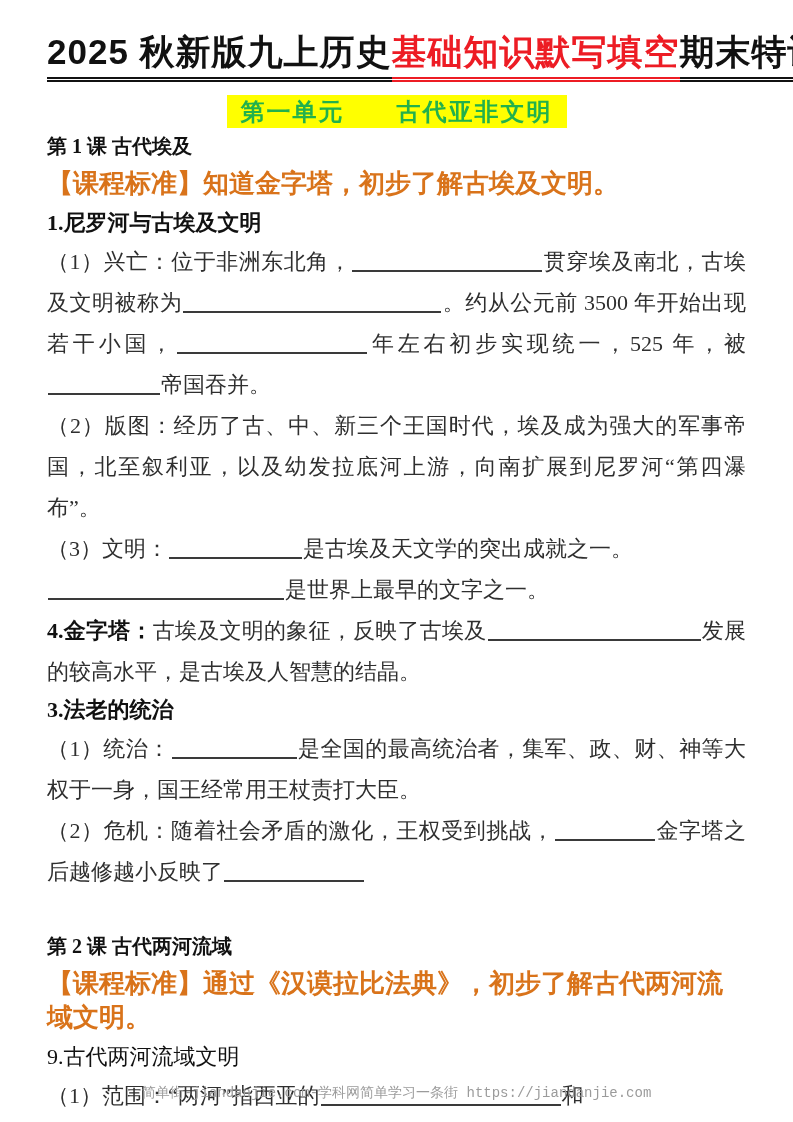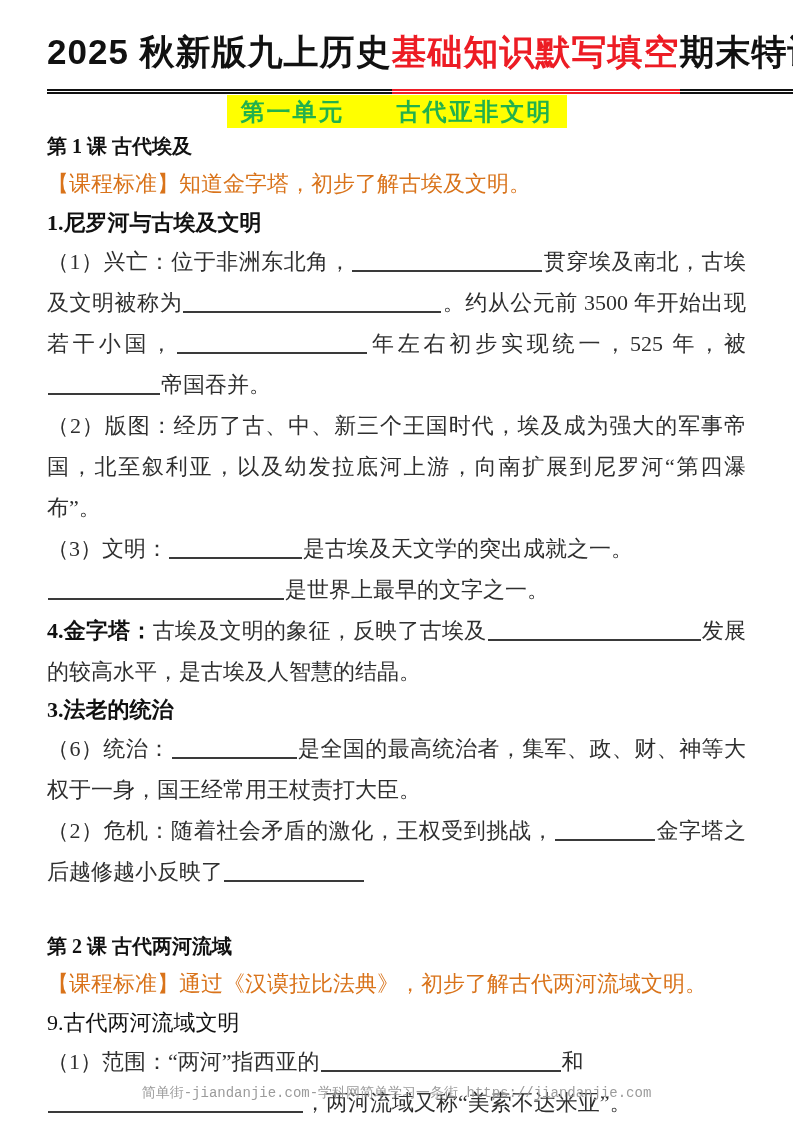--- a/index.html
+++ b/index.html
@@ -28,21 +28,21 @@
     font-size: 35px;
     font-weight: bold;
     letter-spacing: 1px;
     line-height: 1.25;
     color: #111111;
     margin-bottom: 10px;
     white-space: nowrap;
   }
   .doc-title .t-seg {
     border-bottom: 5px double currentColor;
-    padding-bottom: 18px;
+    padding-bottom: 6px;
     text-align: center;
   }
   .doc-title .t-red { color: var(--title-highlight); }
   .banner-row { text-align: center; margin-bottom: 4px; }
   .unit-banner {
     display: inline-block;
     background: var(--unit-bg);
     color: var(--unit-text);
     font-family: "Liberation Sans", "DejaVu Sans", sans-serif;
     font-weight: bold;
@@ -56,22 +56,22 @@
     text-align: left;
     font-size: 20px;
     font-weight: bold;
     color: #111111;
     line-height: 1.45;
     margin: 2px 0 6px 0;
   }
   .lesson2-heading { margin-top: 40px; }
   .standard {
     color: var(--standard-text);
-    font-weight: normal;
-    font-size: 22px;
+    font-weight: bold;
+    font-size: 26px;
     line-height: 34px;
     margin-bottom: 4px;
   }
   .sec-heading {
     font-size: 22px;
     line-height: 36px;
     color: #111111;
   }
   .sec-heading.bold { font-weight: bold; }
   .body-para {
@@ -119,21 +119,21 @@
   <p class="body-para"><span class="seg">（1）兴亡：位于非洲东北角，</span><span class="blank" style="width: 190px;"></span><span class="seg">贯穿埃及南北，古埃及文明被称为</span><span class="blank" style="width: 258px;"></span><span class="seg">。约从公元前 3500 年开始出现若干小国，</span><span class="blank" style="width: 190px;"></span><span class="seg">年左右初步实现统一，525 年，被</span><span class="blank" style="width: 112px;"></span><span class="seg">帝国吞并。</span></p>
 
   <p class="body-para"><span class="seg">（2）版图：经历了古、中、新三个王国时代，埃及成为强大的军事帝国，北至叙利亚，以及幼发拉底河上游，向南扩展到尼罗河“第四瀑布”。</span></p>
 
   <p class="body-para"><span class="seg">（3）文明：</span><span class="blank" style="width: 133px;"></span><span class="seg">是古埃及天文学的突出成就之一。</span><br><span class="blank" style="width: 236px;"></span><span class="seg">是世界上最早的文字之一。</span></p>
 
   <p class="body-para"><span class="seg bold">4.金字塔：</span><span class="seg">古埃及文明的象征，反映了古埃及</span><span class="blank" style="width: 213px;"></span><span class="seg">发展的较高水平，是古埃及人智慧的结晶。</span></p>
 
   <p class="sec-heading bold">3.法老的统治</p>
 
-  <p class="body-para"><span class="seg">（6）统治：</span><span class="blank" style="width: 125px;"></span><span class="seg">是全国的最高统治者，集军、政、财、神等大权于一身，国王经常用王杖责打大臣。</span></p>
+  <p class="body-para"><span class="seg">（1）统治：</span><span class="blank" style="width: 125px;"></span><span class="seg">是全国的最高统治者，集军、政、财、神等大权于一身，国王经常用王杖责打大臣。</span></p>
 
   <p class="body-para"><span class="seg">（2）危机：随着社会矛盾的激化，王权受到挑战，</span><span class="blank" style="width: 100px;"></span><span class="seg">金字塔之后越修越小反映了</span><span class="blank" style="width: 140px;"></span></p>
 
   <h2 class="lesson-heading lesson2-heading">第 2 课 古代两河流域</h2>
 
   <p class="standard">【课程标准】通过《汉谟拉比法典》，初步了解古代两河流域文明。</p>
 
   <p class="sec-heading">9.古代两河流域文明</p>
 
   <p class="body-para"><span class="seg">（1）范围：“两河”指西亚的</span><span class="blank" style="width: 240px;"></span><span class="seg">和</span><br><span class="blank" style="width: 255px;"></span><span class="seg">，两河流域又称“美索不达米亚”。</span></p>

